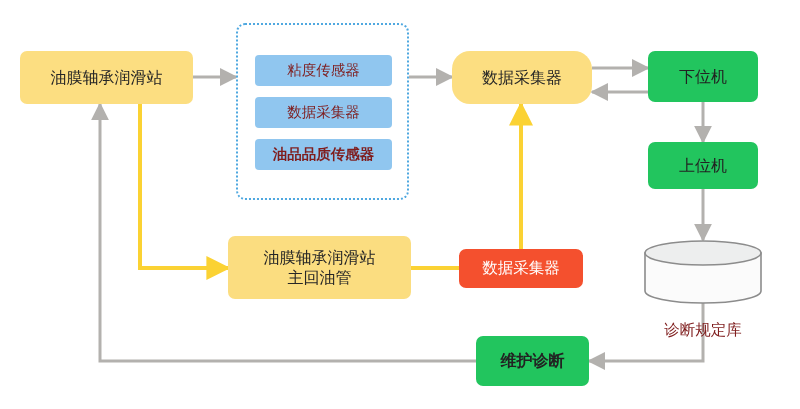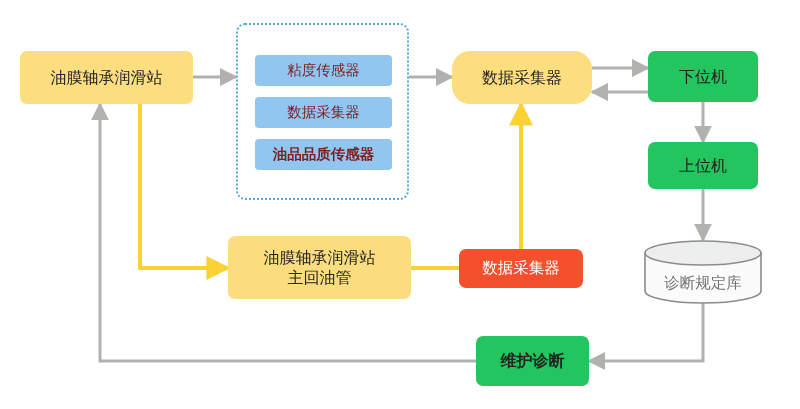--- a/index.html
+++ b/index.html
@@ -71,22 +71,23 @@
     background: transparent;
   }
   .db {
     position: absolute;
   }
   .db-label {
     position: absolute;
     width: 100%;
     text-align: center;
     font-size: 15.5px;
-    color: #737373;
+    color: #7f1d1d;
     font-family: "Liberation Sans", "DejaVu Sans", sans-serif;
+    margin-top: 47px;
   }
 </style>
 </head>
 <body>
 
 <div id="canvas">
 
   <svg class="edges" viewBox="0 0 800 409">
     <defs>
       <marker id="arrow-gray" viewBox="0 0 10 10" refX="9" refY="5" markerWidth="6" markerHeight="6" orient="auto-start-reverse">

